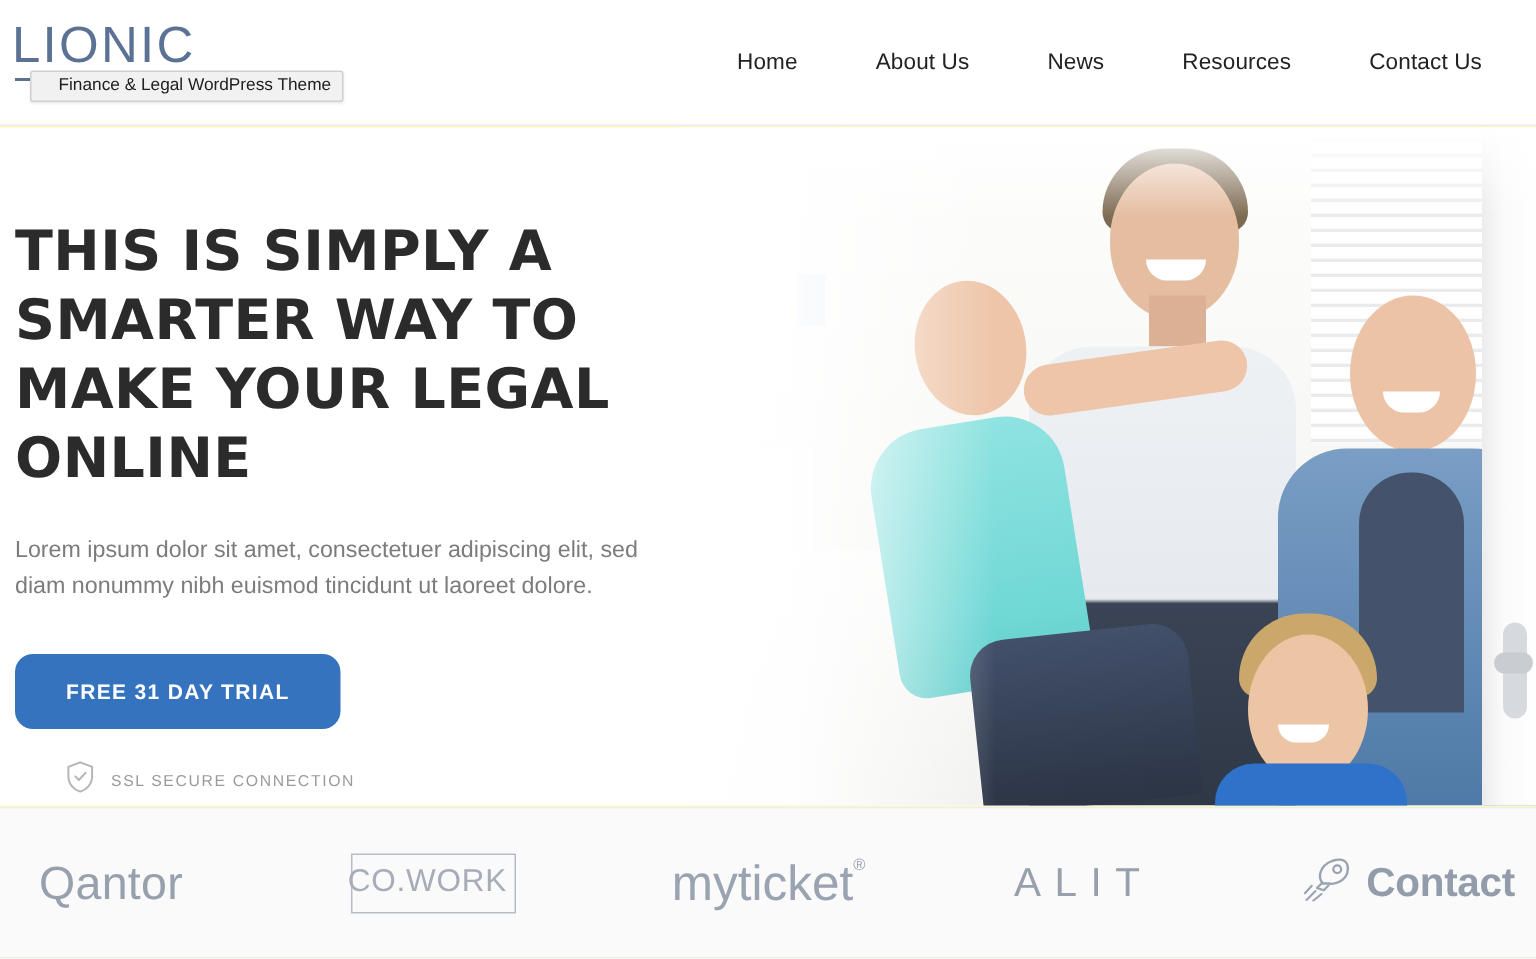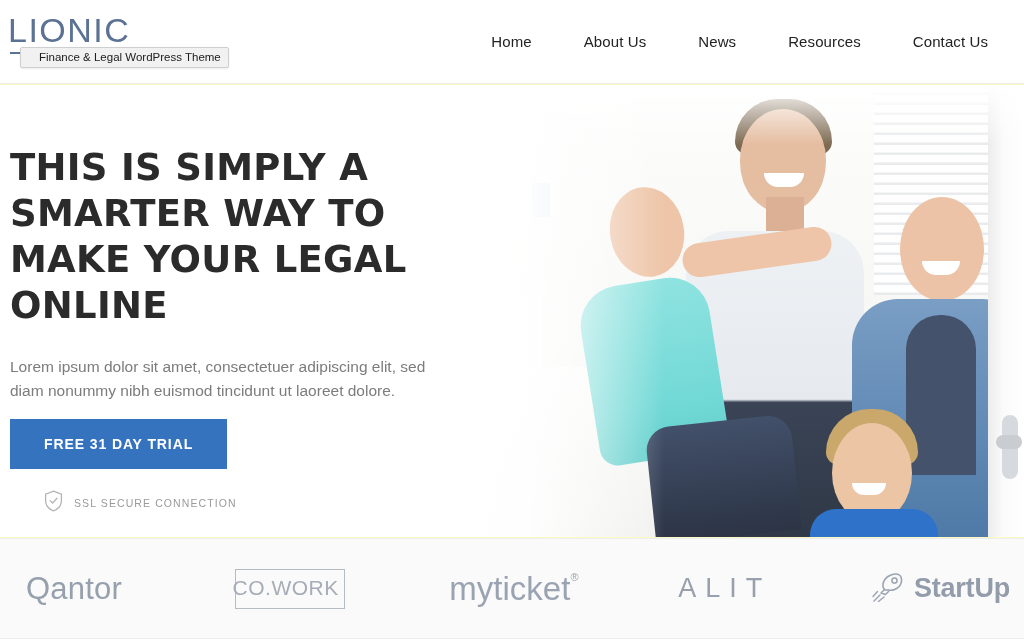--- a/index.html
+++ b/index.html
@@ -240,29 +240,29 @@
   }
   .hero-sub {
     margin-top:26px;
     font-size:15.5px;
     line-height:24px;
     color:#7c7c7c;
     max-width:450px;
   }
   .cta {
     display:inline-block;
-    margin-top:16px;
+    margin-top:33px;
     background:#3673bf;
     color:#ffffff;
     font-size:14px;
     font-weight:bold;
     letter-spacing:0.9px;
     padding:17px 34px;
     border:none;
-    border-radius:0;
+    border-radius:12px;
     cursor:pointer;
     font-family:"Liberation Sans","DejaVu Sans",sans-serif;
   }
   .ssl {
     display:flex; align-items:center; gap:11px;
     margin-top:21px; margin-left:34px;
   }
   .ssl-label {
     font-size:10.5px;
     letter-spacing:1.1px;
@@ -396,17 +396,17 @@
 
     <div class="brand brand-startup">
       <span>
         <svg width="34" height="30" viewBox="0 0 34 30" fill="none">
           <path d="M14 18 C10 14 12 6 20 3 C27 0.6 31 3 30.5 9 C30 16 22 19 18 18 Z" stroke="#9aa3b1" stroke-width="1.6" fill="none"></path>
           <circle cx="23.5" cy="8.5" r="2.6" stroke="#9aa3b1" stroke-width="1.5" fill="none"></circle>
           <path d="M13.5 17.5 L10 21 L14.5 22.5 L18 19" stroke="#9aa3b1" stroke-width="1.5" fill="none" stroke-linejoin="round"></path>
           <path d="M9 23 L3 29 M13 25 L7.5 29.5 M6.5 19.5 L2 24.5" stroke="#9aa3b1" stroke-width="1.4" stroke-linecap="round"></path>
         </svg>
       </span>
-      <span class="name">StartUp</span>
+      <span class="name">Contact</span>
     </div>
   </div>
 
 </div>
 
 </body></html>

